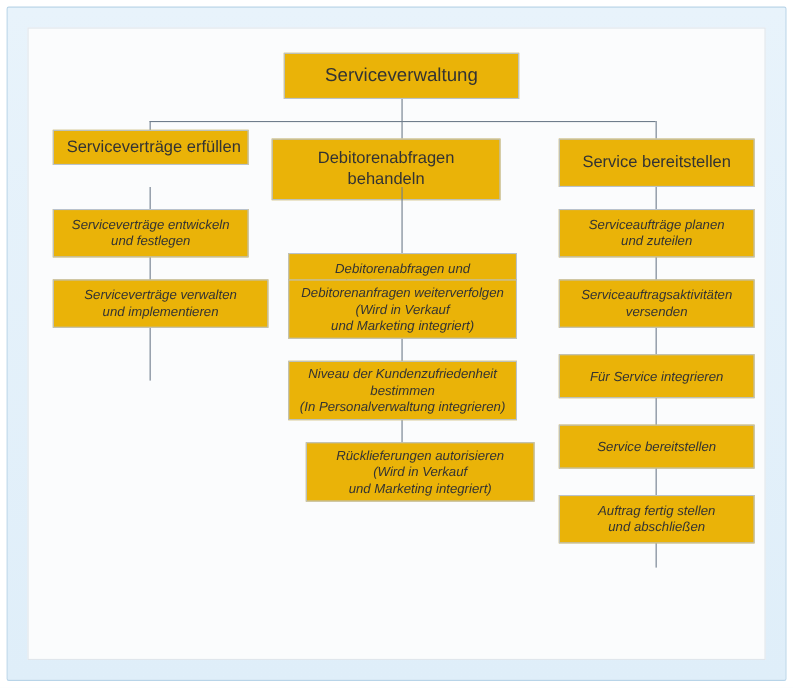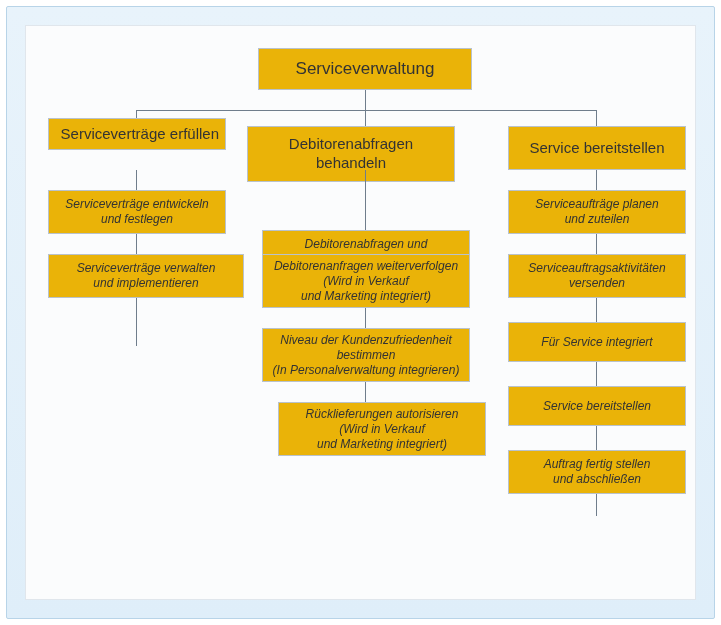--- a/index.html
+++ b/index.html
@@ -102,21 +102,21 @@
       <span>Rücklieferungen autorisieren<br>(Wird in Verkauf<br>und Marketing integriert)</span>
     </div>
 
     <div class="node small" style="left:482px; top:164px; width:178px; height:44px;">
       <span>Serviceaufträge planen<br>und zuteilen</span>
     </div>
     <div class="node small" style="left:482px; top:228px; width:178px; height:44px;">
       <span>Serviceauftragsaktivitäten<br>versenden</span>
     </div>
     <div class="node small" style="left:482px; top:296px; width:178px; height:40px;">
-      <span>Für Service integriert</span>
+      <span>Für Service integrieren</span>
     </div>
     <div class="node small" style="left:482px; top:360px; width:178px; height:40px;">
       <span>Service bereitstellen</span>
     </div>
     <div class="node small" style="left:482px; top:424px; width:178px; height:44px;">
       <span>Auftrag fertig stellen<br>und abschließen</span>
     </div>
 
   </div>
 </div>

